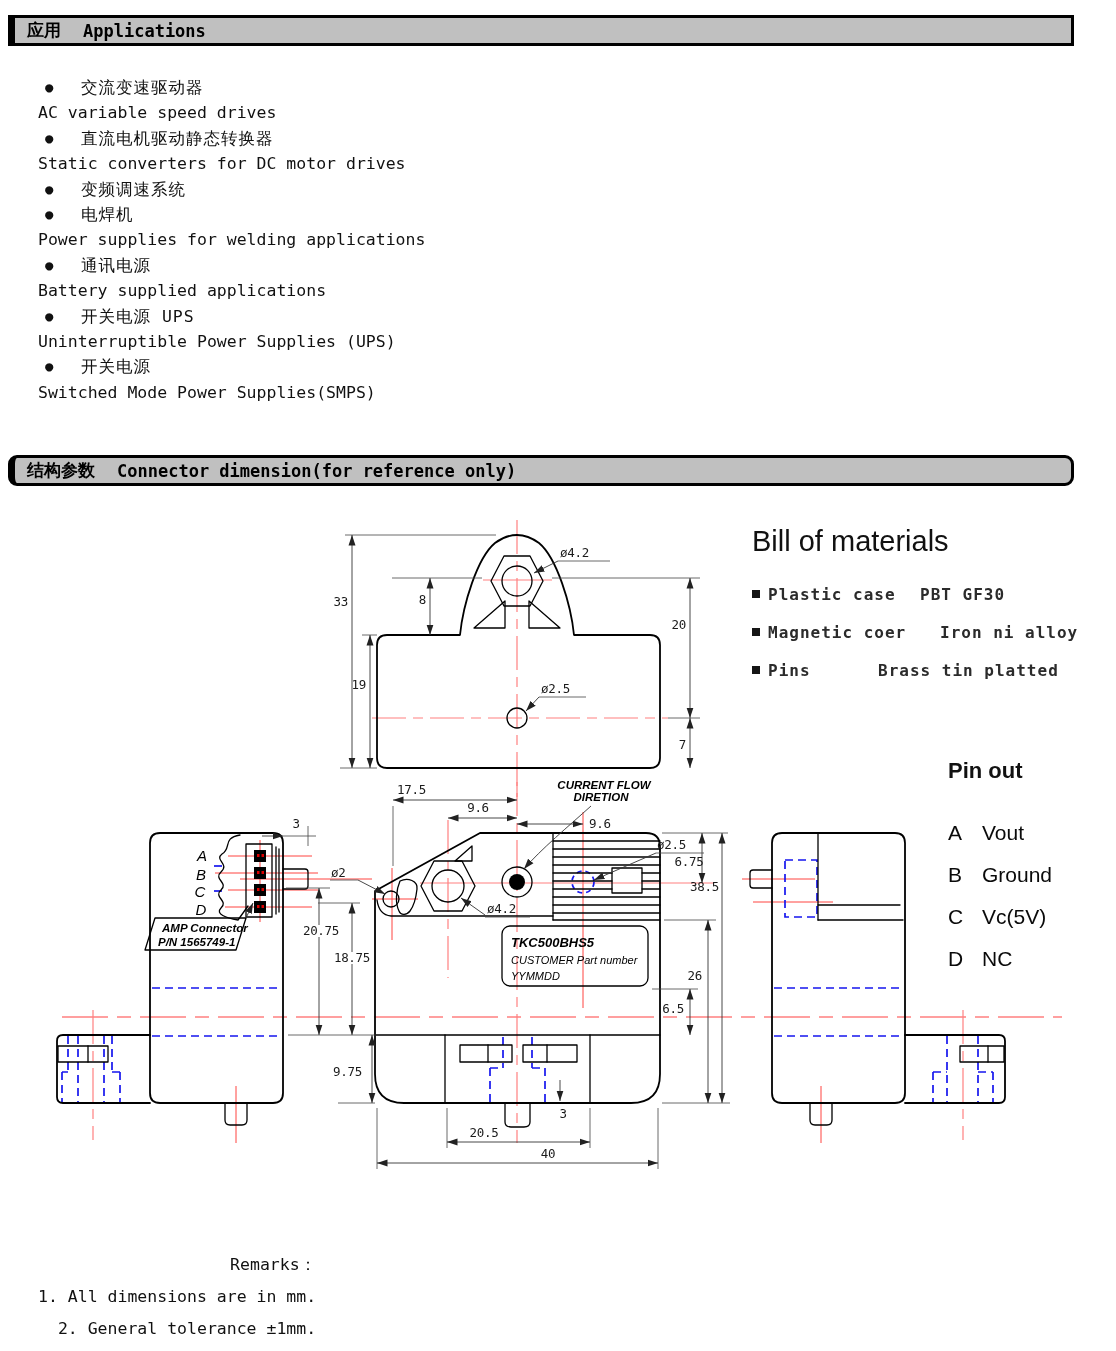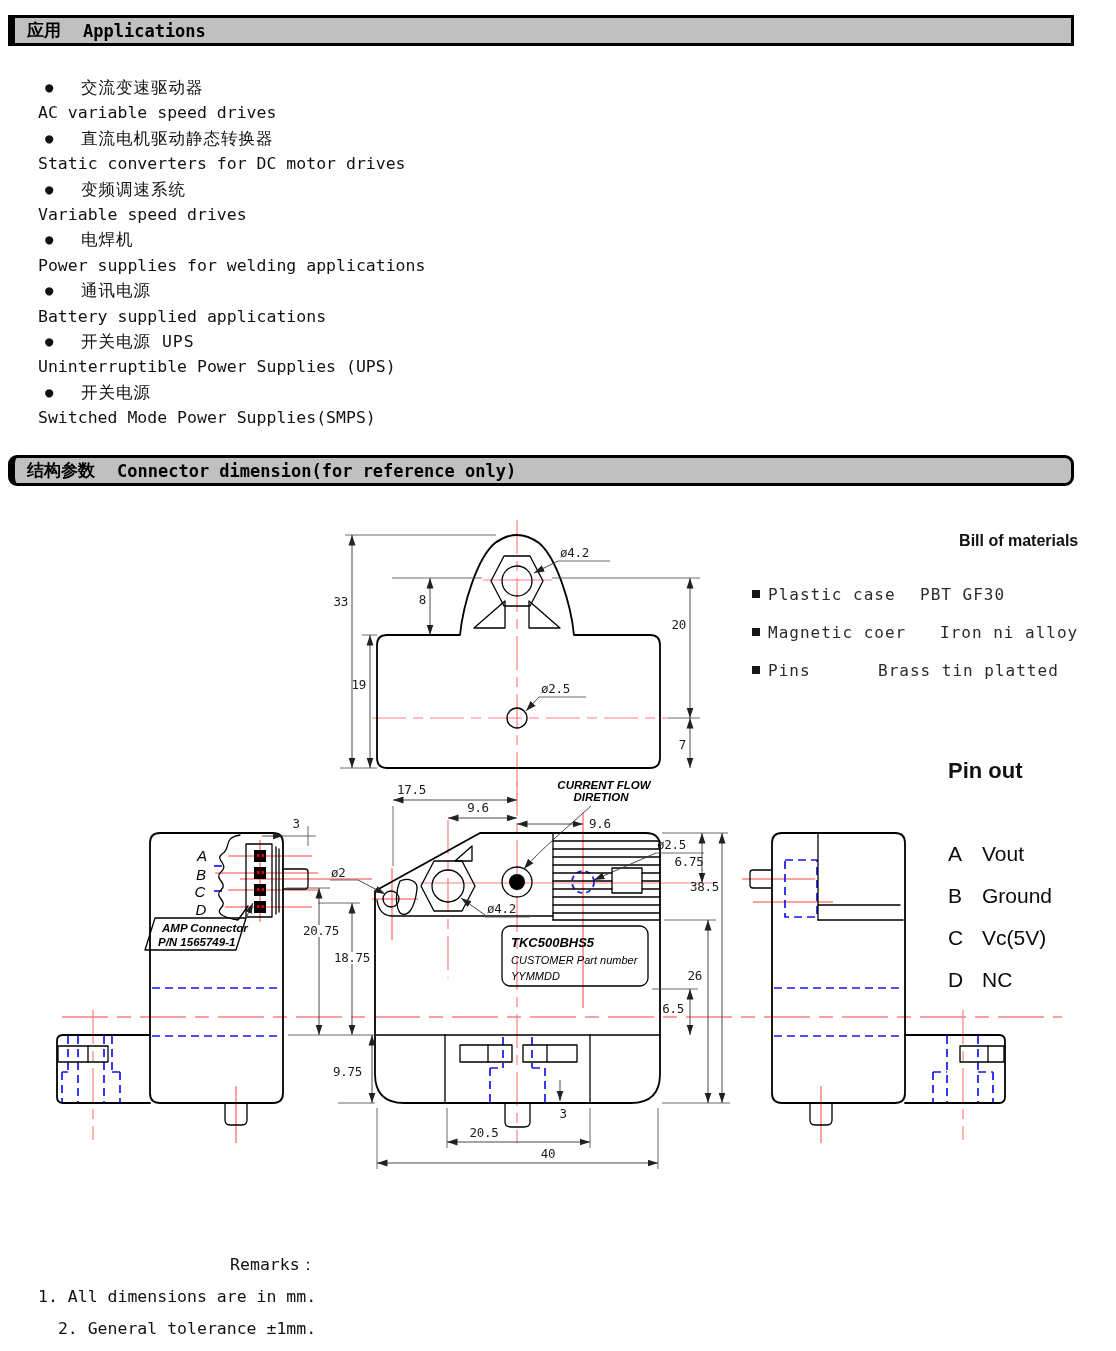--- a/index.html
+++ b/index.html
@@ -16,30 +16,30 @@
   .secbar .cnt{margin-right:22px;}
   #bar1{top:15px;}
   #bar2{top:455px;border-radius:9px;}
 
   .apps{position:absolute;left:38px;top:75px;font-size:16.5px;line-height:25.4px;}
   .apps .cn{padding-left:7px;display:flex;}
   .apps .cn .bul{width:36px;font-size:14px;}
   .apps .cn .t{letter-spacing:1px;}
 
   .bom{position:absolute;left:752px;top:528px;}
-  .bom .bom-title{font-family:"Liberation Sans",sans-serif;font-size:16px;font-weight:700;line-height:26px;margin-bottom:28px;text-align:right;}
+  .bom .bom-title{font-family:"Liberation Sans",sans-serif;font-size:29px;font-weight:400;line-height:26px;margin-bottom:28px;}
   .bom .row{display:flex;align-items:center;height:24px;margin-bottom:14px;
-    font-size:16px;letter-spacing:1px;color:#2b2b2b;}
+    font-size:16px;letter-spacing:1px;color:#2b2b2b;font-weight:bold;}
   .bom .sq{width:8px;height:8px;background:#151515;margin-right:8px;flex:none;}
   .bom .row.r1 .n{width:152px;}
   .bom .row.r2 .n{width:172px;}
   .bom .row.r3 .n{width:110px;}
 
   .pinout{position:absolute;left:948px;top:758px;font-family:"Liberation Sans",sans-serif;}
-  .pinout .po-title{font-size:22px;font-weight:600;line-height:26px;margin-bottom:57px;}
+  .pinout .po-title{font-size:22px;font-weight:600;line-height:26px;margin-bottom:36px;}
   .pinout .prow{display:flex;font-size:21px;line-height:26px;margin-bottom:16px;color:#0a0a0a;}
   .pinout .prow .p{width:34px;}
 
   .remarks{position:absolute;left:38px;top:1249px;font-size:16.5px;line-height:32px;text-align:right;}
 
   svg.draw{position:absolute;left:0;top:0;}
   .ol{fill:none;stroke:#000;stroke-width:1.8;stroke-linejoin:round;stroke-linecap:round;}
   .ol2{fill:none;stroke:#000;stroke-width:1.3;stroke-linejoin:round;stroke-linecap:round;}
   .dim{stroke:#333;stroke-width:0.9;fill:none;}
   .ext{stroke:#444;stroke-width:0.8;fill:none;}
@@ -70,21 +70,20 @@
   <div class="en">AC variable speed drives</div>
   <div class="cn">
       <span class="bul">●</span>
       <span class="t">直流电机驱动静态转换器</span>
     </div>
   <div class="en">Static converters for DC motor drives</div>
   <div class="cn">
       <span class="bul">●</span>
       <span class="t">变频调速系统</span>
     </div>
-  <div class="en">Variable speed drives</div>
   <div class="cn">
       <span class="bul">●</span>
       <span class="t">电焊机</span>
     </div>
   <div class="en">Power supplies for welding applications</div>
   <div class="cn">
       <span class="bul">●</span>
       <span class="t">通讯电源</span>
     </div>
   <div class="en">Battery supplied applications</div>

